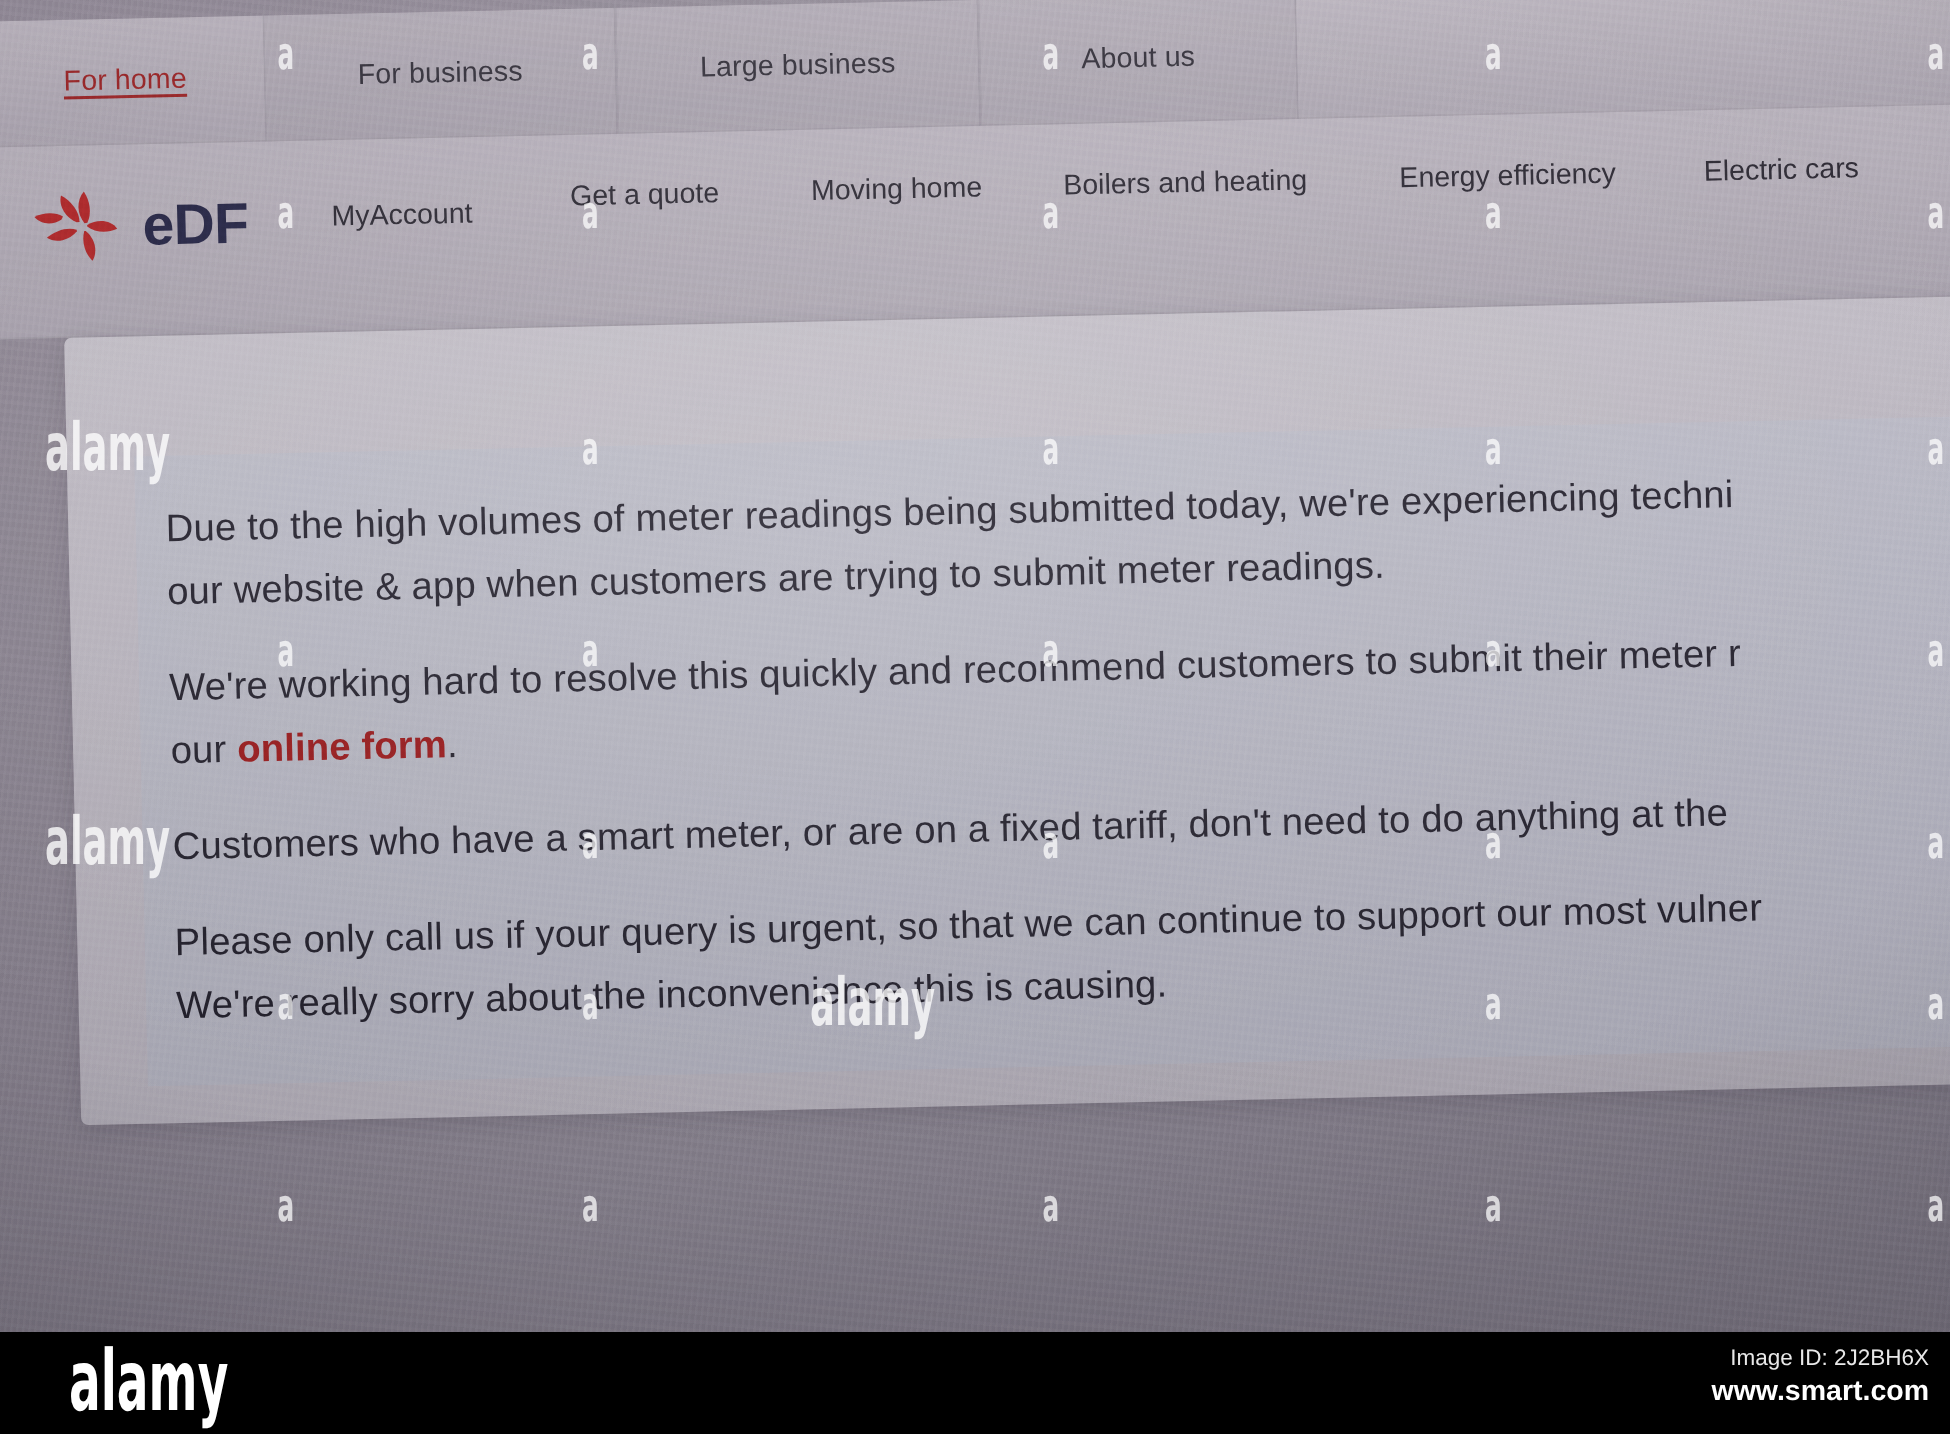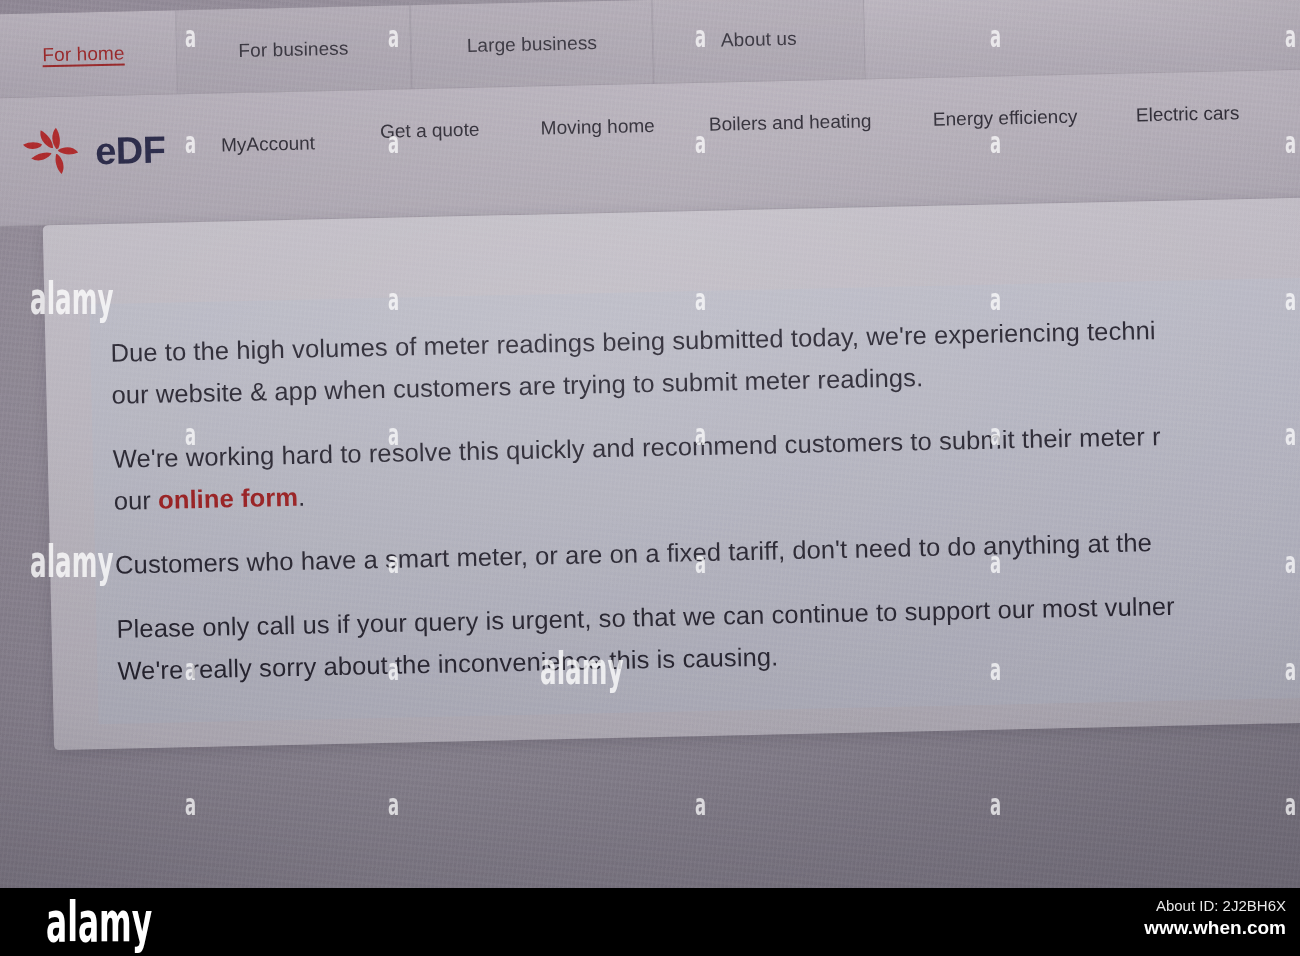--- a/index.html
+++ b/index.html
@@ -354,16 +354,16 @@
       <div class="wm-a" style="left: 388px; top: 790px;">a</div>
       <div class="wm-a" style="left: 695px; top: 790px;">a</div>
       <div class="wm-a" style="left: 990px; top: 790px;">a</div>
       <div class="wm-a" style="left: 1285px; top: 790px;">a</div>
     </div>
 </div>
 
 <div id="alamybar">
   <div id="alamy-logo">alamy</div>
   <div id="alamy-right">
-    <div class="imgid">About ID: 2J2BH6X</div>
-    <div class="site">www.when.com</div>
+    <div class="imgid">Image ID: 2J2BH6X</div>
+    <div class="site">www.smart.com</div>
   </div>
 </div>
 
 </body></html>

